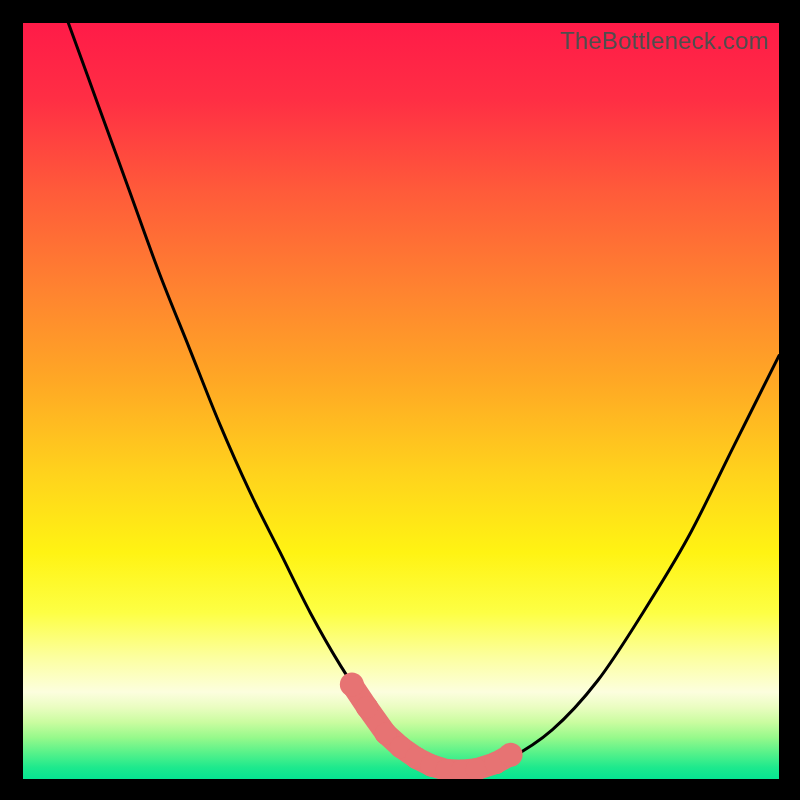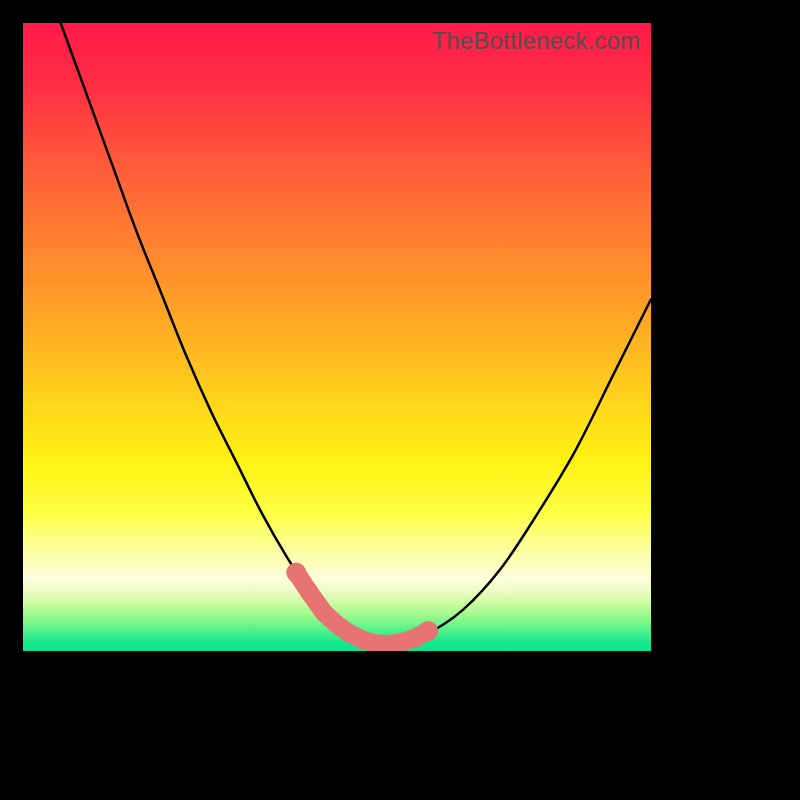--- a/index.html
+++ b/index.html
@@ -14,21 +14,21 @@
   .stage {
     position: relative;
     width: 800px;
     height: 800px;
     background: #000;
   }
   .plot {
     position: absolute;
     left: 23px;
     top: 23px;
-    width: 628px;
+    width: 756px;
     height: 756px;
     overflow: hidden;
   }
   .gradient-bg {
     position: absolute;
     inset: 0;
   }
   .watermark {
     position: absolute;
     top: 4px;

